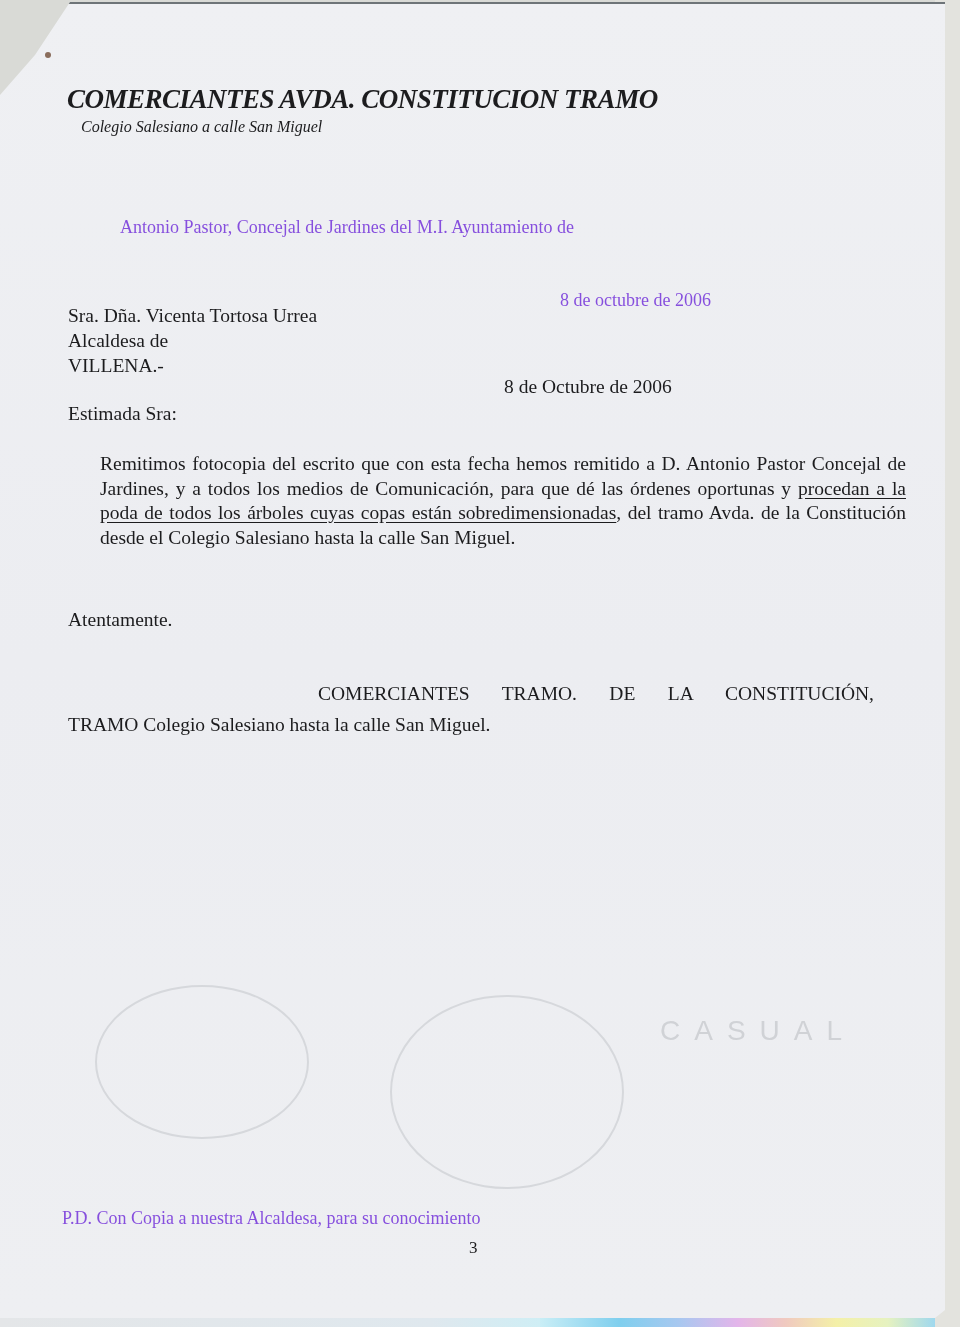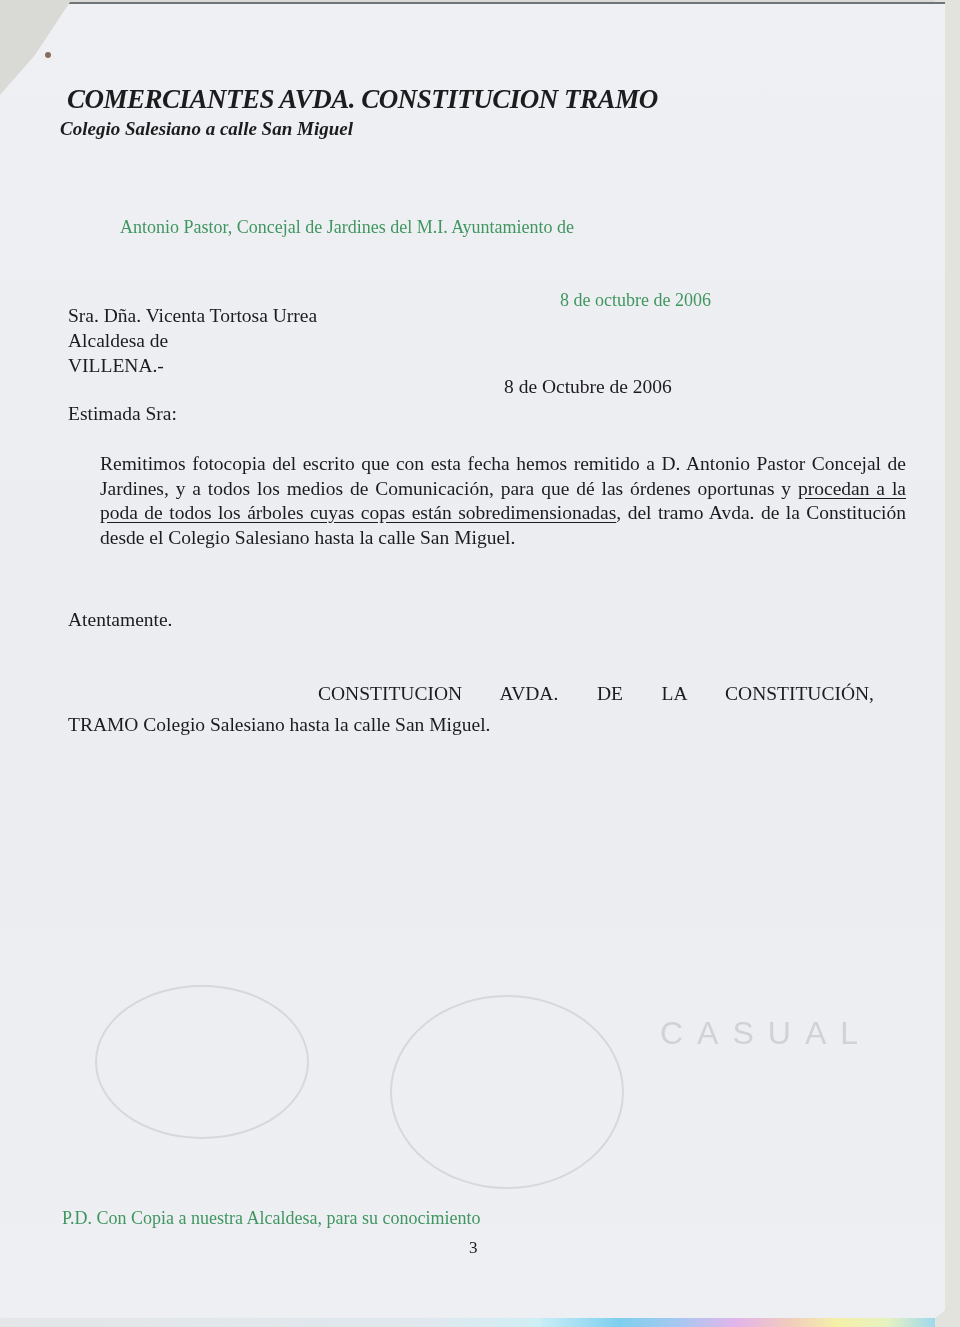--- a/index.html
+++ b/index.html
@@ -10,25 +10,25 @@
       color: #1c1c1e;
     }
     .top-edge { position: absolute; left: 0; top: 0; width: 960px; height: 4px; background: #6e7478; }
     .page {
       position: absolute; left: 0; top: 0; width: 945px; height: 1318px;
       background: linear-gradient(180deg, #eff0f3 0%, #ecedf1 50%, #eeeff2 100%);
       clip-path: polygon(70px 2px, 945px 2px, 945px 1310px, 935px 1318px, 0 1318px, 0 95px, 35px 55px);
     }
     .right-margin { position: absolute; left: 935px; top: 0; width: 25px; height: 1327px; background: #e3e3de; }
     .pin { position: absolute; left: 45px; top: 52px; width: 6px; height: 6px; border-radius: 50%; background: #8a6d5c; }
-    .ghost { position: absolute; color: #15803d; font-size: 18px; white-space: nowrap; opacity: 0.8; font-family: Liberation Serif, serif; }
+    .ghost { position: absolute; color: #6d28d9; font-size: 18px; white-space: nowrap; opacity: 0.8; font-family: Liberation Serif, serif; }
     .ghost-stamp { position: absolute; border: 2px solid #d6d8dc; border-radius: 50%; }
-    .ghost-brand { position: absolute; font-family: "Liberation Sans", sans-serif; color: #d0d2d6; letter-spacing: 14px; font-size: 32px; }
+    .ghost-brand { position: absolute; font-family: "Liberation Sans", sans-serif; color: #d0d2d6; letter-spacing: 14px; font-size: 28px; }
     .hdr-line1 { position: absolute; left: 67px; top: 84px; font-size: 27px; font-style: italic; font-weight: bold; letter-spacing: -0.5px; }
-    .hdr-line2 { position: absolute; left: 60px; top: 118px; font-size: 19px; font-style: italic; font-weight: bold; }
+    .hdr-line2 { position: absolute; left: 81px; top: 118px; font-size: 16px; font-style: italic; font-weight: normal; }
     .txt { position: absolute; left: 68px; font-size: 19.5px; line-height: 24px; white-space: nowrap; }
     .date { position: absolute; left: 504px; top: 376px; font-size: 19.5px; }
     .para { position: absolute; left: 68px; top: 452px; width: 806px; font-size: 19.5px; line-height: 24.6px; text-align: justify; margin-left: 32px; }
     .para .ul { text-decoration: underline; text-underline-offset: 3px; }
     .sig1 { position: absolute; left: 318px; top: 683px; width: 556px; font-size: 19.5px; text-align: justify; text-align-last: justify; word-spacing: 6px; }
     .sig2 { position: absolute; left: 68px; top: 707px; font-size: 19.5px; margin-top: 7px; }
     .pagenum { position: absolute; left: 469px; top: 1238px; font-size: 17px; }
     .scan-bar {
       position: absolute; left: 540px; top: 1318px; width: 395px; height: 9px;
       background: linear-gradient(90deg, #c9eef6 0%, #7fcfee 20%, #a7c8f0 35%, #e3b5ea 50%, #f0c9c0 62%, #f4f0a8 75%, #e6f2c0 88%, #9fd8ee 100%);
@@ -59,19 +59,19 @@
 <div class="txt" style="top:354px;">VILLENA.-</div>
 
 <div class="date">8 de Octubre de 2006</div>
 
 <div class="txt" style="top:402px;">Estimada Sra:</div>
 
 <div class="para"><span>Remitimos fotocopia del escrito que con esta fecha hemos remitido a D. Antonio Pastor Concejal de Jardines, y a todos los medios de Comunicación, para que dé las órdenes oportunas y </span><span class="ul">procedan a la poda de todos los árboles cuyas copas están sobredimensionadas</span><span>, del tramo Avda. de la Constitución desde  el Colegio Salesiano hasta la calle San Miguel.</span></div>
 
 <div class="txt" style="top:608px;">Atentamente.</div>
 
-<div class="sig1">CONSTITUCION AVDA. DE LA CONSTITUCIÓN,</div>
+<div class="sig1">COMERCIANTES TRAMO. DE LA CONSTITUCIÓN,</div>
 <div class="sig2">TRAMO Colegio Salesiano hasta la calle San Miguel.</div>
 
 <div class="pagenum">3</div>
 
 <div class="scan-bar-left"></div>
 <div class="scan-bar"></div>
 
 </body></html>

